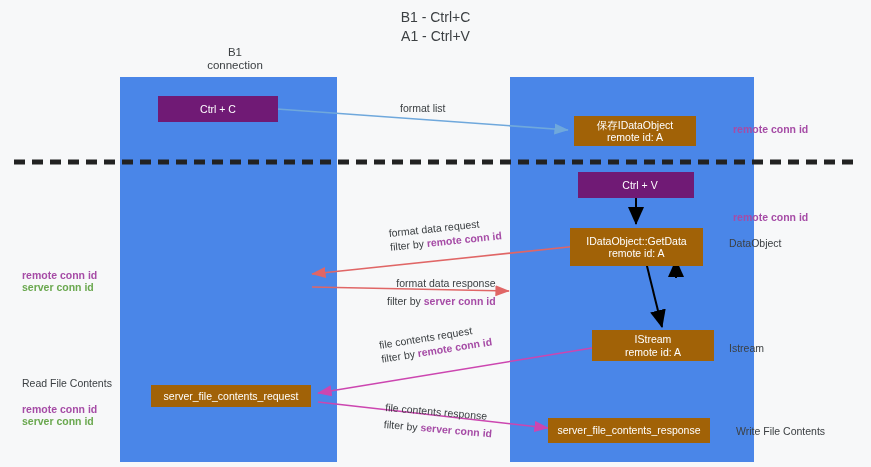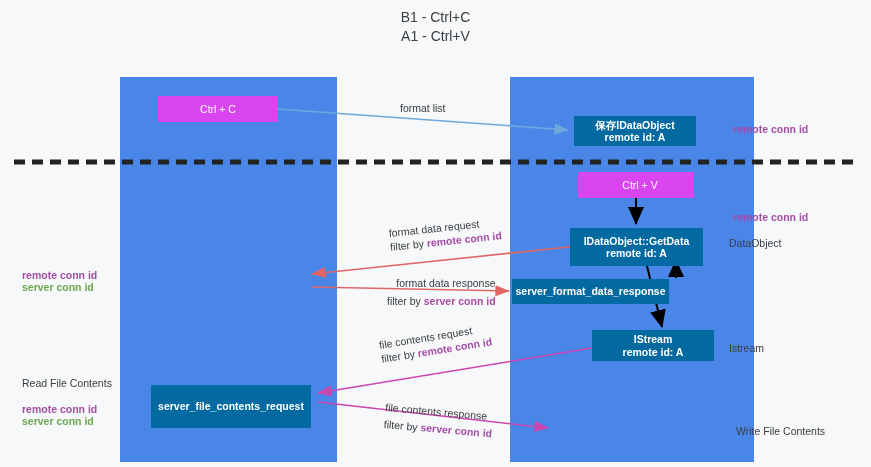--- a/index.html
+++ b/index.html
@@ -32,22 +32,22 @@
 
   
   .box{
     box-sizing:border-box;
     display:flex;flex-direction:column;
     align-items:center;justify-content:center;
     color:#ffffff;font-size:10.5px;line-height:12.5px;
     text-align:center;white-space:pre-line;
     padding:2px 4px;
   }
-  .box.orange{background:#0369a1;font-weight:bold;}
-  .box.green{background:#d946ef;}
+  .box.orange{background:#a16207;}
+  .box.green{background:#701a75;}
 
   
   .lbl{font-size:10.5px;line-height:12.5px;white-space:pre-line;}
   .lbl.purple{color:#a64ca6;font-weight:bold;}
   .lbl.green{color:#6aa84f;font-weight:bold;}
   .lbl.dark{color:#3c4043;}
 
   
   .annot{
     font-size:10.5px;line-height:14px;color:#3c4043;
@@ -59,20 +59,22 @@
   svg.overlay{position:absolute;left:0;top:0;width:871px;height:467px;pointer-events:none;}
 </style>
 </head>
 <body>
 
 <div id="stage">
 
   <div class="abs title">B1 - Ctrl+C
 A1 - Ctrl+V</div>
 
+  <div class="abs lane-head" style="left:120px;top:46px;width:230px;">B1
+connection</div>
 
   <div class="abs lane" style="left:120px;top:77px;width:217px;height:385px;"></div>
   <div class="abs lane" style="left:510px;top:77px;width:244px;height:385px;"></div>
 
   <svg class="overlay">
     <defs>
       <marker id="ah-blue" markerWidth="9" markerHeight="7" refX="8.5" refY="3.5" orient="auto">
         <polygon points="0 0, 9 3.5, 0 7" fill="#6fa8dc"></polygon>
       </marker>
       <marker id="ah-red" markerWidth="9" markerHeight="7" refX="8.5" refY="3.5" orient="auto">
@@ -109,27 +111,27 @@
 
   <div class="abs box orange" style="left:574px;top:116px;width:122px;height:30px;">保存IDataObject
 remote id: A</div>
 
   <div class="abs box green" style="left:578px;top:172px;width:116px;height:26px;padding-left:12px;">Ctrl + V</div>
 
   <div class="abs box orange" style="left:570px;top:228px;width:133px;height:38px;">IDataObject::GetData
 remote id: A</div>
 
 
-  <div class="abs box orange" style="left:512px;top:279px;width:157px;height:25px;">server_format_data_response</div>
 
   <div class="abs box orange" style="left:592px;top:330px;width:122px;height:31px;">IStream
 remote id: A</div>
 
-  <div class="abs box orange" style="left:151px;top:385px;width:160px;height:43px;">server_file_contents_request</div>
+  <div class="abs box orange" style="left:151px;top:385px;width:160px;height:22px;">server_file_contents_request</div>
 
+  <div class="abs box orange" style="left:548px;top:418px;width:162px;height:25px;">server_file_contents_response</div>
 
   <div class="abs annot" style="left:400px;top:101px;">format list</div>
 
   <div class="abs annot" style="left:388px;top:226px;transform:rotate(-6deg);">
     <div>format data request</div>
     <div><span>filter by </span><span class="rm">remote conn id</span></div>
   </div>
 
   <div class="abs annot" style="left:387px;top:276px;text-align:right;">
     <div>format data response</div>

